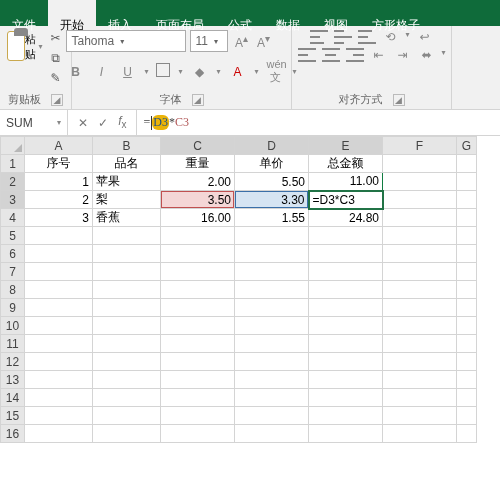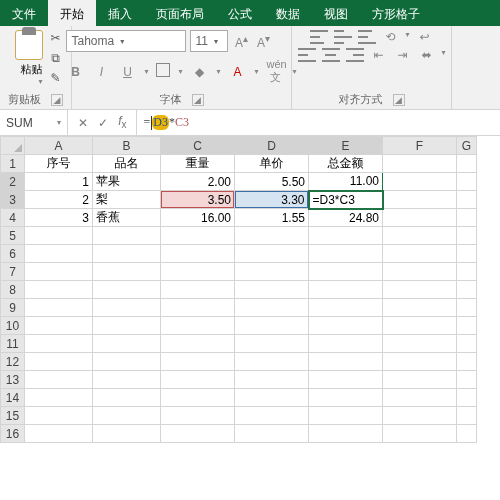--- a/index.html
+++ b/index.html
@@ -1,24 +1,24 @@
 <!DOCTYPE html>
 <html><head>
 <meta charset="utf-8">
 <style>
 * { box-sizing: border-box; margin: 0; padding: 0; font-family: "Microsoft YaHei", Tahoma, sans-serif; }
 body { background: #fff; width: 500px; height: 500px; overflow: hidden; font-size: 12px; }
 .tabs { background: #0f6b3a; display: flex; height: 26px; align-items: stretch; }
-.tab { color: #fff; padding: 6px 12px; font-size: 12px; cursor: pointer; }
+.tab { color: #fff; padding: 17px 12px; font-size: 12px; cursor: pointer; }
 .tab.active { background: #f1f1f1; color: #000000; }
 .ribbon { background: #f1f1f1; border-bottom: 1px solid #d4d4d4; display: flex; height: 84px; }
 .group { border-right: 1px solid #d4d4d4; display: flex; flex-direction: column; justify-content: space-between; align-items: center; padding: 4px 6px 2px; }
 .group-label { color: #666; font-size: 11px; margin-top: 2px; display:flex; align-items:center; gap:10px;}
 .clip-body { display: flex; align-items: flex-start; gap: 4px; }
-.paste { display: flex; flex-direction: column; align-items: flex-end; width: 36px; }
+.paste { display: flex; flex-direction: row; align-items: center; width: 36px; }
 .paste-icon { width: 28px; height: 30px; background: linear-gradient(#fff,#fff); border:1px solid #c9a84e; border-radius:3px; position:relative;}
 .paste-icon::before{content:"";position:absolute;top:-4px;left:6px;width:14px;height:8px;background:#888;border-radius:3px 3px 0 0;}
 .paste-lbl { font-size: 11px; margin-top:2px;}
 .clip-side { display: flex; flex-direction: column; gap: 4px; }
 .mini { width:18px; height:16px; color:#555; display:flex;align-items:center;justify-content:center;}
 .font-top { display: flex; align-items: center; gap: 4px; }
 .combo { background: #fff; border: 1px solid #ababab; height: 22px; display: flex; align-items: center; padding: 0 4px; font-size: 12px; color: #666; }
 .combo .arr { margin-left: 6px; font-size: 8px; color: #666; }
 .font-mid { display: flex; gap: 8px; align-items: center; margin-top: 6px; color: #888; }
 .btn { width: 18px; text-align: center; color: #888; }

